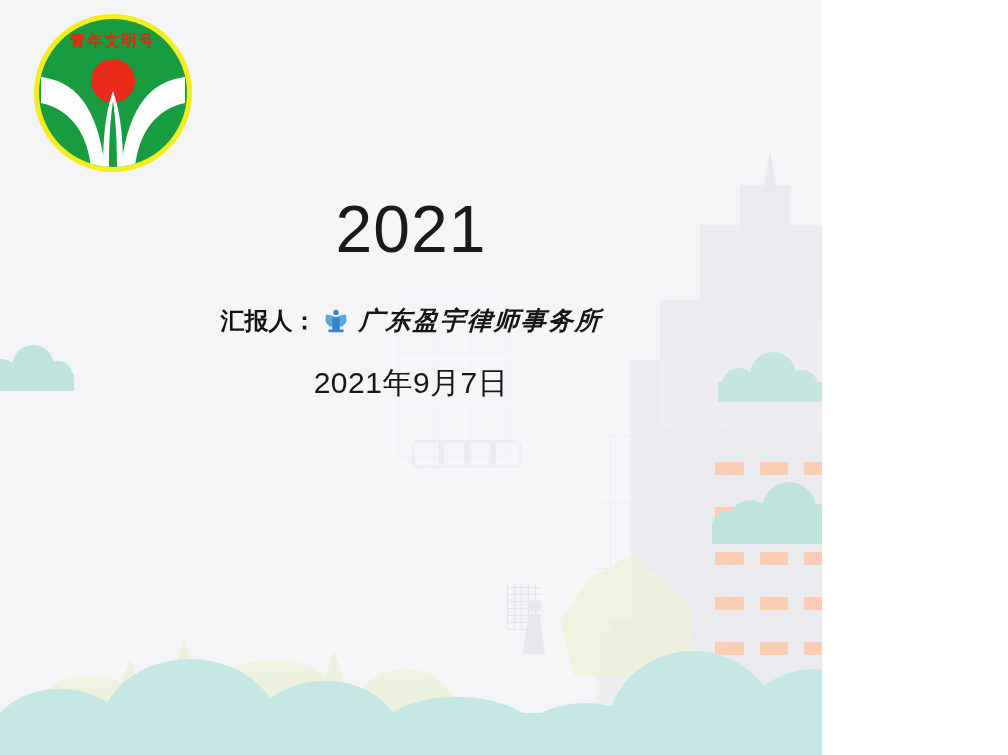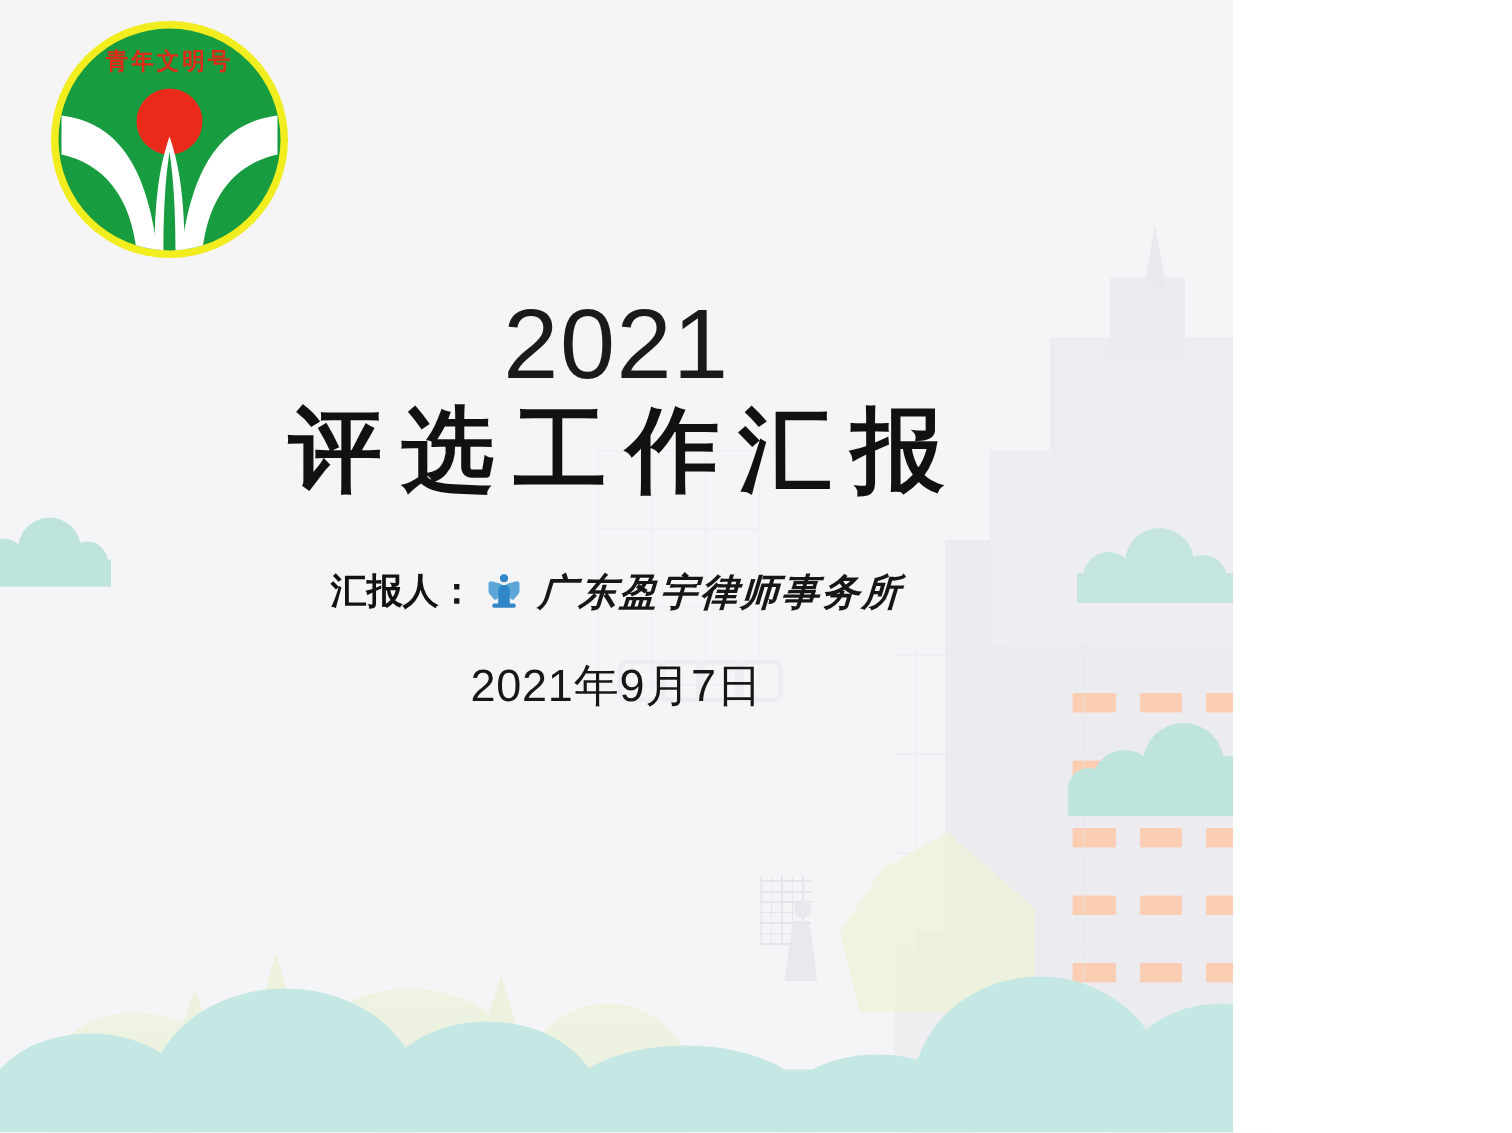--- a/index.html
+++ b/index.html
@@ -510,21 +510,20 @@
         <path d="M2 58 C 34 62, 58 84, 66 148 L 82 148 C 90 84, 114 62, 146 58 L 146 84 C 118 90, 100 112, 96 148 L 52 148 C 48 112, 30 90, 2 84 Z" fill="#ffffff"></path>
         <path d="M64 148 C 64 104, 70 84, 74 72 C 78 84, 84 104, 84 148 Z" fill="#ffffff"></path>
         <path d="M70 148 C 70 108, 73 90, 74 82 C 75 90, 78 108, 78 148 Z" fill="#179c3f"></path>
       </svg>
       <div class="calli">青年文明号</div>
     </div>
   </div>
 
   <div class="content">
     <div class="year">2021</div>
-    <div class="title-line title-2">评选工作汇报</div>
 
     <div class="presenter">
       <span class="presenter-label">汇报人：</span>
       <svg class="firm-mark" viewBox="0 0 32 32">
         <path d="M16 3.2 a3.1 3.1 0 1 1 0 6.2 a3.1 3.1 0 0 1 0-6.2 Z" fill="#2f86c8"></path>
         <path d="M4.2 10.5 C4.2 9.2 5.2 8.3 6.4 8.6 L13 10.3 C15 10.8 15.6 12.4 14.8 14 L11.2 21.6 C10.6 22.8 9.2 23 8.3 22 L4.9 18.2 C4.4 17.6 4.2 17 4.2 16.2 Z" fill="#5aa7d8"></path>
         <path d="M27.8 10.5 C27.8 9.2 26.8 8.3 25.6 8.6 L19 10.3 C17 10.8 16.4 12.4 17.2 14 L20.8 21.6 C21.4 22.8 22.8 23 23.7 22 L27.1 18.2 C27.6 17.6 27.8 17 27.8 16.2 Z" fill="#5aa7d8"></path>
         <path d="M16 11.4 c2.6 0 4.4 1.9 4.4 4.4 v11.4 h-8.8 V15.8 c0-2.5 1.8-4.4 4.4-4.4 Z" fill="#2f86c8"></path>
         <path d="M8.6 25.6 h14.8 a1.6 1.6 0 0 1 0 3.2 H8.6 a1.6 1.6 0 0 1 0-3.2 Z" fill="#2f86c8"></path>
       </svg>

